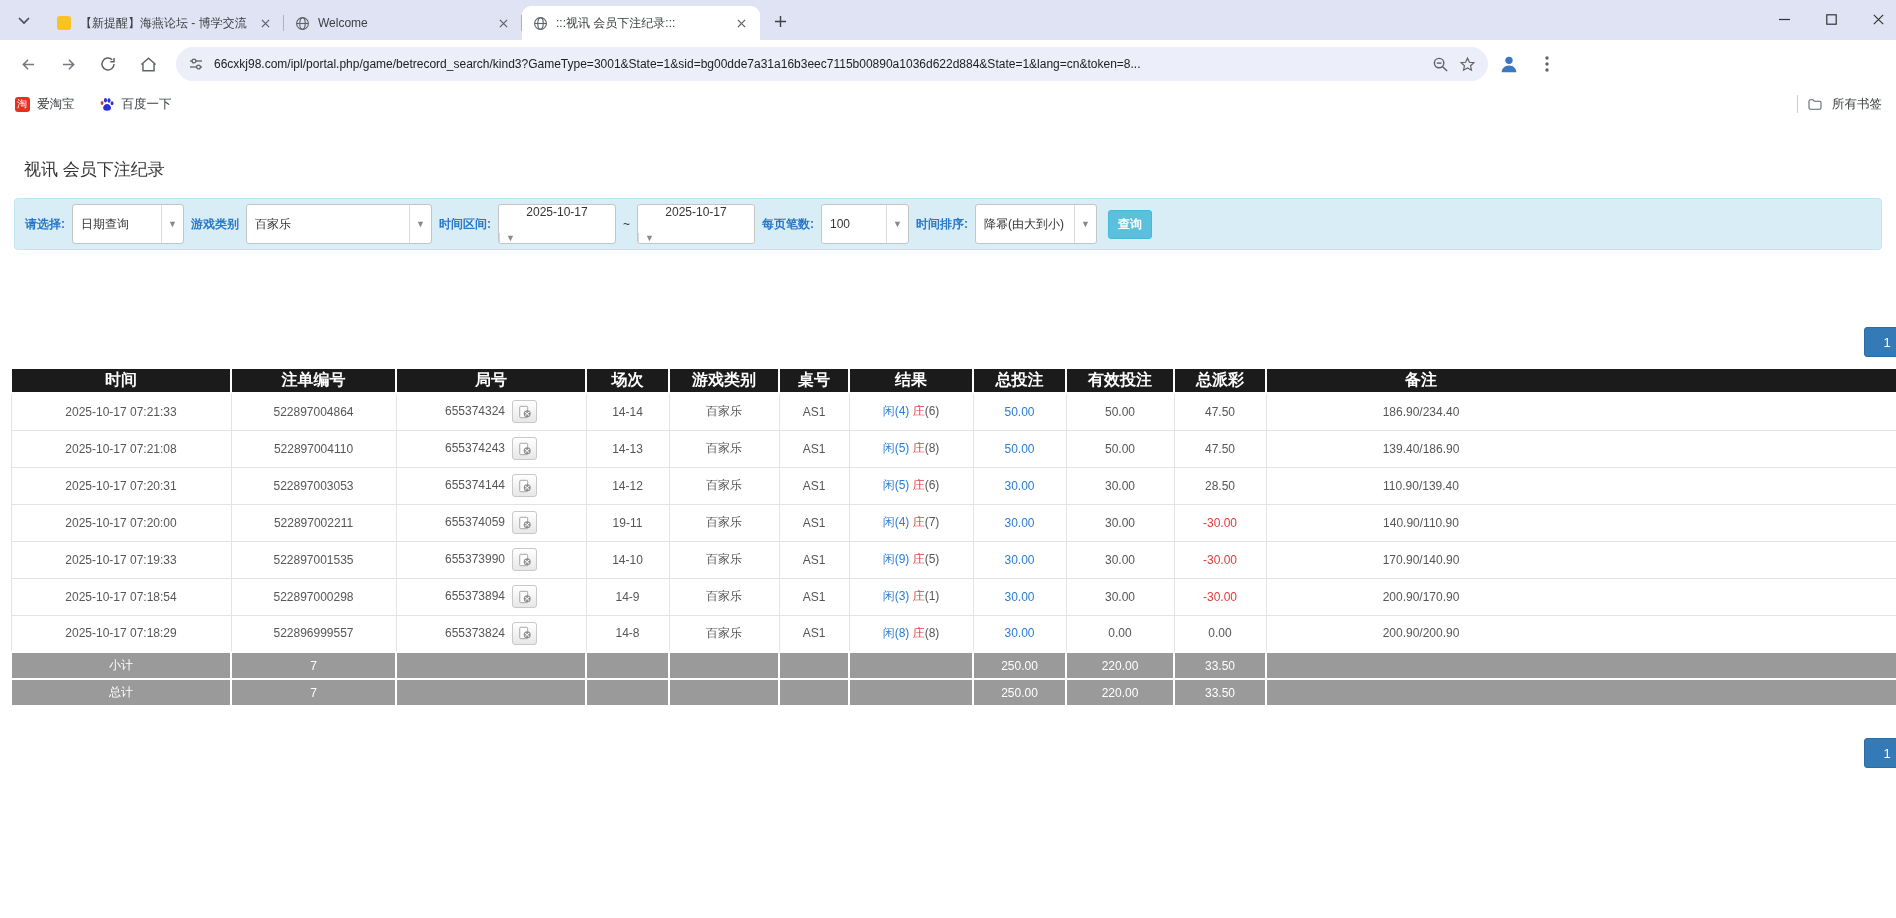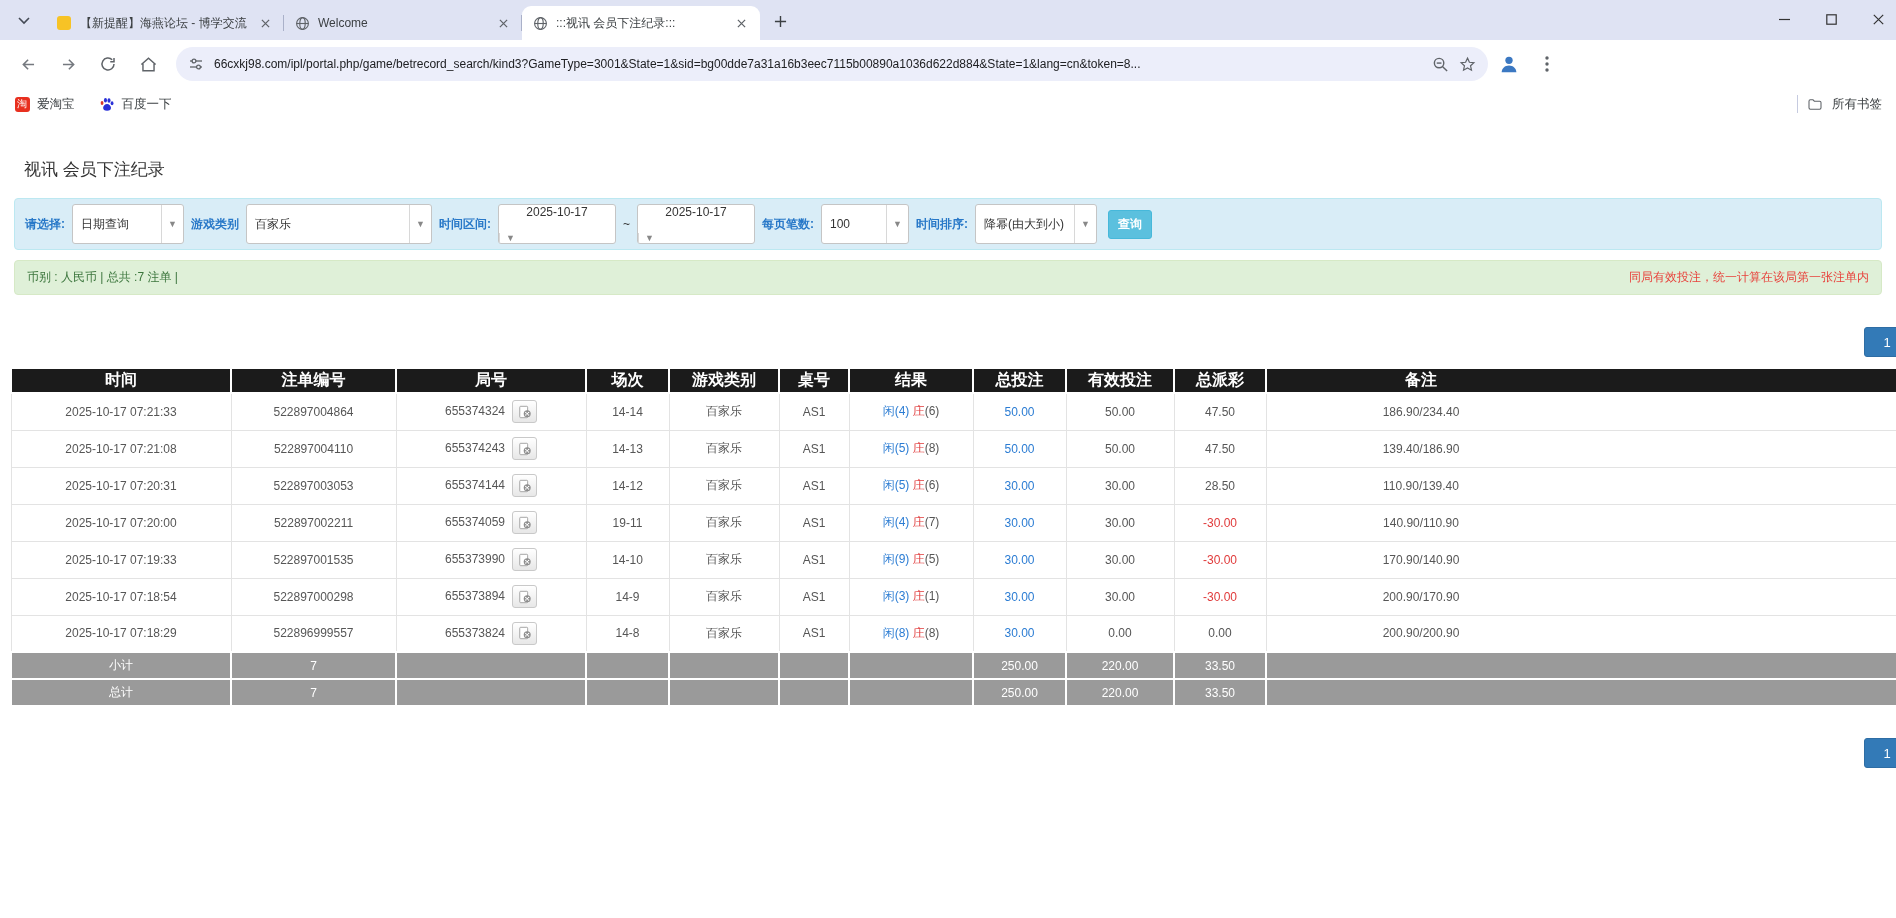--- a/index.html
+++ b/index.html
@@ -277,24 +277,20 @@
           <span class="arrow">▼</span>
         </div>
       <span class="f-label">时间排序:</span>
       <div class="combo w5">
           <span class="val">降幂(由大到小)</span>
           <span class="arrow">▼</span>
         </div>
       <button class="search-btn">查询</button>
     </div>
 
-    <div class="greenbar">
-      <span>币别 : 人民币 | 总共 :7 注单 |</span>
-      <span class="red-note">同局有效投注，统一计算在该局第一张注单内</span>
-    </div>
 
     <div class="pager pager-top">1</div>
 
     <div class="tablewrap">
       <table>
         <colgroup>
           <col style="width:220px">
             <col style="width:165px">
             <col style="width:190px">
             <col style="width:83px">

